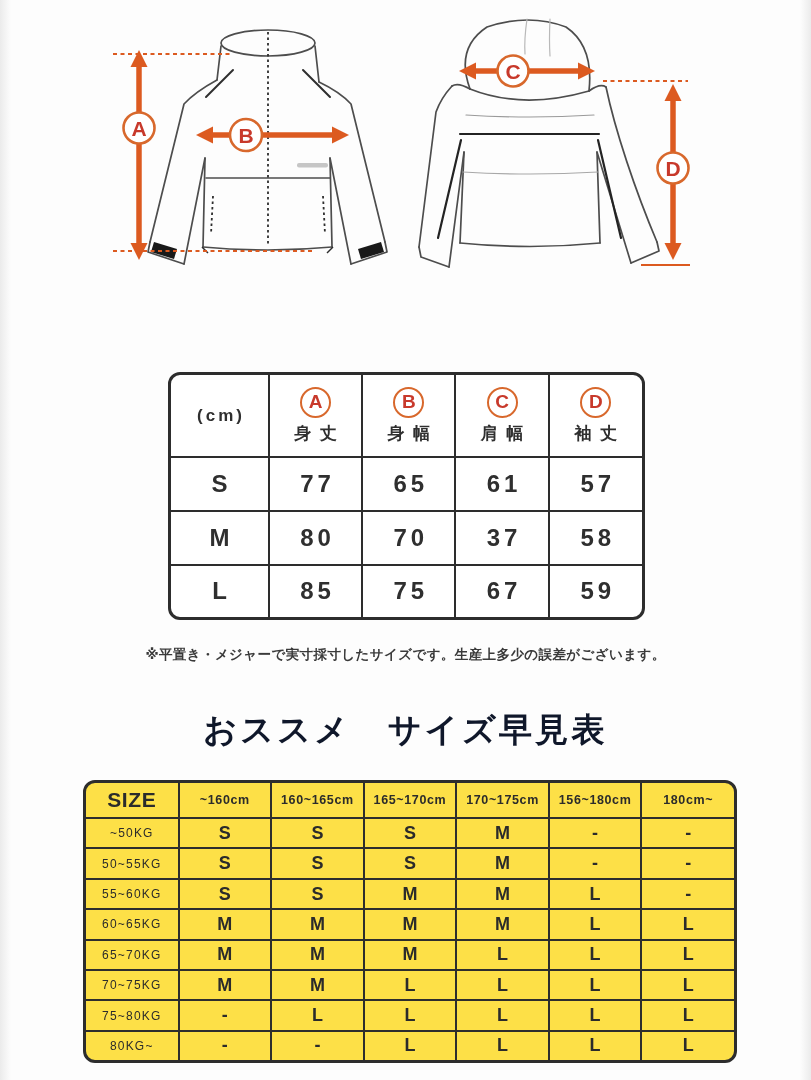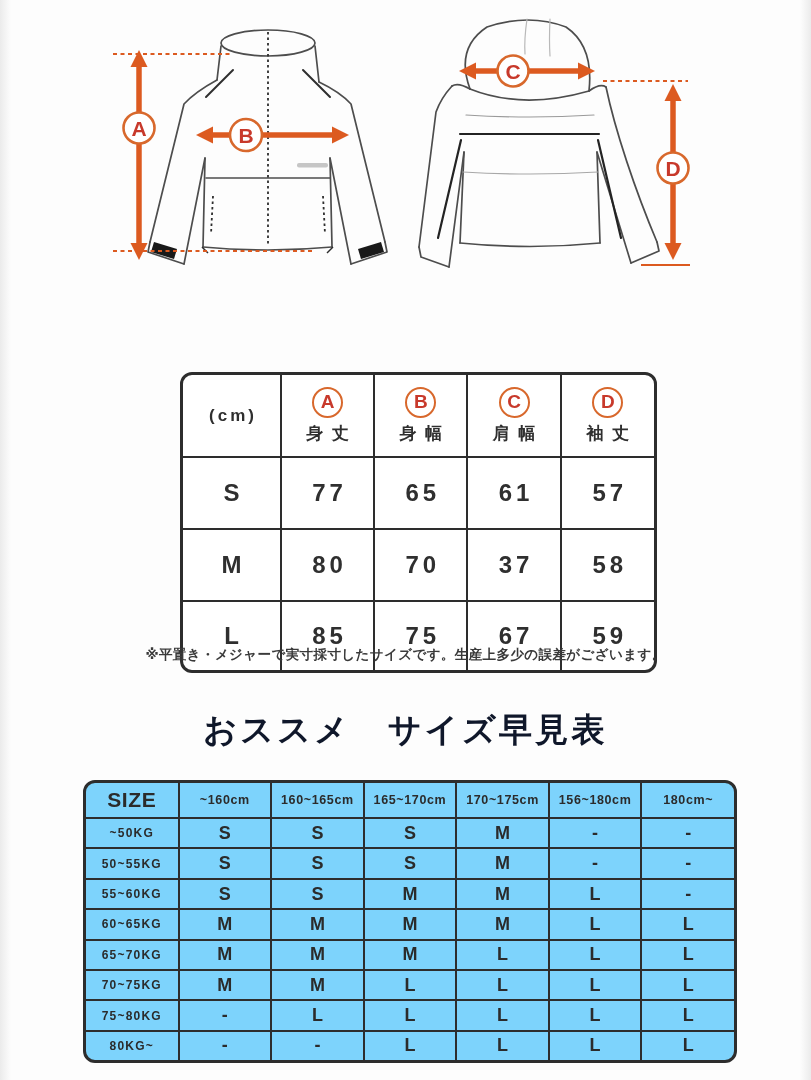--- a/index.html
+++ b/index.html
@@ -10,21 +10,21 @@
                 background:linear-gradient(to right,#ebebeb,#fdfdfd); }
   .edge-right { position:absolute; right:0; top:0; bottom:0; width:11px;
                 background:linear-gradient(to left,#ebebeb,#fdfdfd); }
 
   
   .diagram { position:absolute; left:0; top:0; }
   .mletter { font-family:"Liberation Sans","DejaVu Sans",sans-serif; font-weight:bold;
              font-size:21px; fill:#C8392B; text-anchor:middle; }
 
   
-  .t1-wrap { position:absolute; left:180px; top:372px; width:477px; height:301px;
+  .t1-wrap { position:absolute; left:168px; top:372px; width:477px; height:248px;
              border:3px solid #2d2d2d; border-radius:12px; overflow:hidden; background:#fff; }
   table.t1 { width:100%; height:100%; border-collapse:collapse; table-layout:fixed; }
   .t1 td { border:2px solid #2d2d2d; text-align:center; vertical-align:middle; color:#2f2f2f; }
   .t1 tr:first-child td { border-top:none; }
   .t1 tr:last-child td { border-bottom:none; }
   .t1 td:first-child { border-left:none; }
   .t1 td:last-child { border-right:none; }
   .t1 tr.t1-head { height:82px; }
   .hcol { display:flex; flex-direction:column; align-items:center; gap:4px; }
   .circle { width:31px; height:31px; border:2.6px solid #D8682C; border-radius:50%;
@@ -36,31 +36,31 @@
   .t1 .num-cell  { font-size:24px; font-weight:600; letter-spacing:.16em; padding-left:.16em; }
 
   
   .note  { position:absolute; top:646px; left:0; width:100%; text-align:center;
            font-size:13.5px; font-weight:700; letter-spacing:.03em; color:#3a3a3a; }
   .title { position:absolute; top:708px; left:0; width:100%; text-align:center;
            font-size:33px; font-weight:700; letter-spacing:.1em; color:#0f172a; }
 
   
   .t2-wrap { position:absolute; left:83px; top:780px; width:654px; height:283px;
-             border:3px solid #2d2d2d; border-radius:12px; overflow:hidden; background:#7dd3fc; }
+             border:3px solid #2d2d2d; border-radius:12px; overflow:hidden; background:#fde047; }
   table.t2 { width:100%; height:100%; border-collapse:collapse; table-layout:fixed; }
   .t2 td { border:2px solid #2d2d2d; text-align:center; vertical-align:middle; color:#2b2b2b; }
   .t2 tr:first-child td { border-top:none; }
   .t2 tr:last-child td { border-bottom:none; }
   .t2 td:first-child { border-left:none; }
   .t2 td:last-child { border-right:none;border-radius:9px; }
   .t2 tr.t2-head { height:35px; }
   .t2 .size-head { font-size:21px; font-weight:700; letter-spacing:.03em; }
   .t2 .h-col { font-size:12.5px; font-weight:700; letter-spacing:.05em; }
-  .t2 .w-col { font-size:12px;  font-weight:700; letter-spacing:.1em; }
+  .t2 .w-col { font-size:12px;  font-weight:400; letter-spacing:.1em; }
   .t2 .val   { font-size:18px;  font-weight:700; }
 </style>
 </head>
 <body>
 
 <div id="screen">
   <div class="edge-left"></div>
   <div class="edge-right"></div>
 
   <svg class="diagram" width="811" height="352" viewBox="0 0 811 352">

